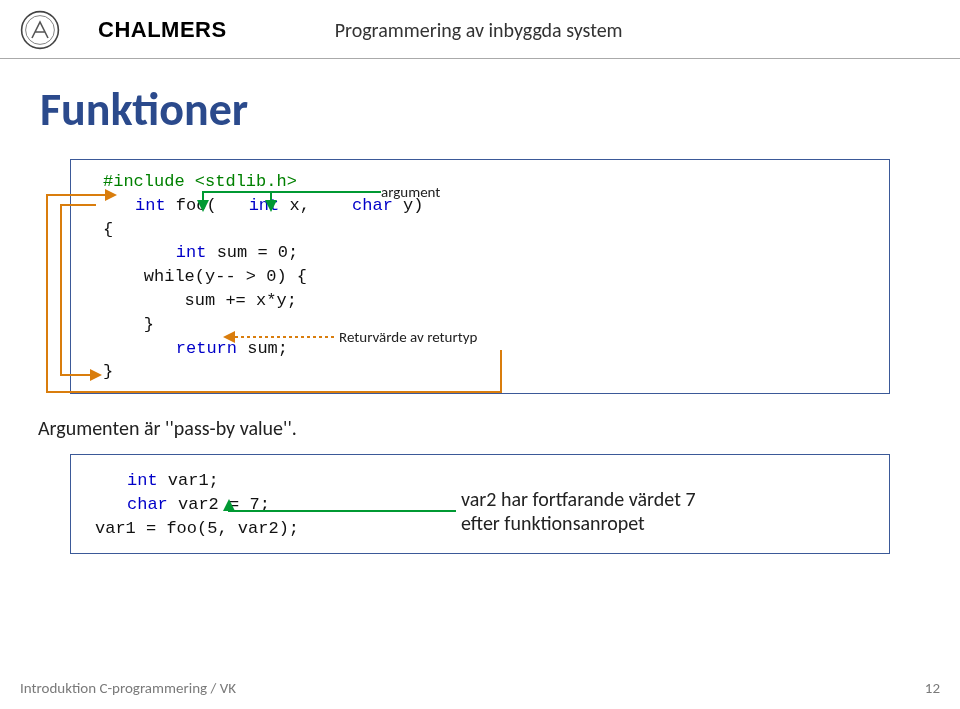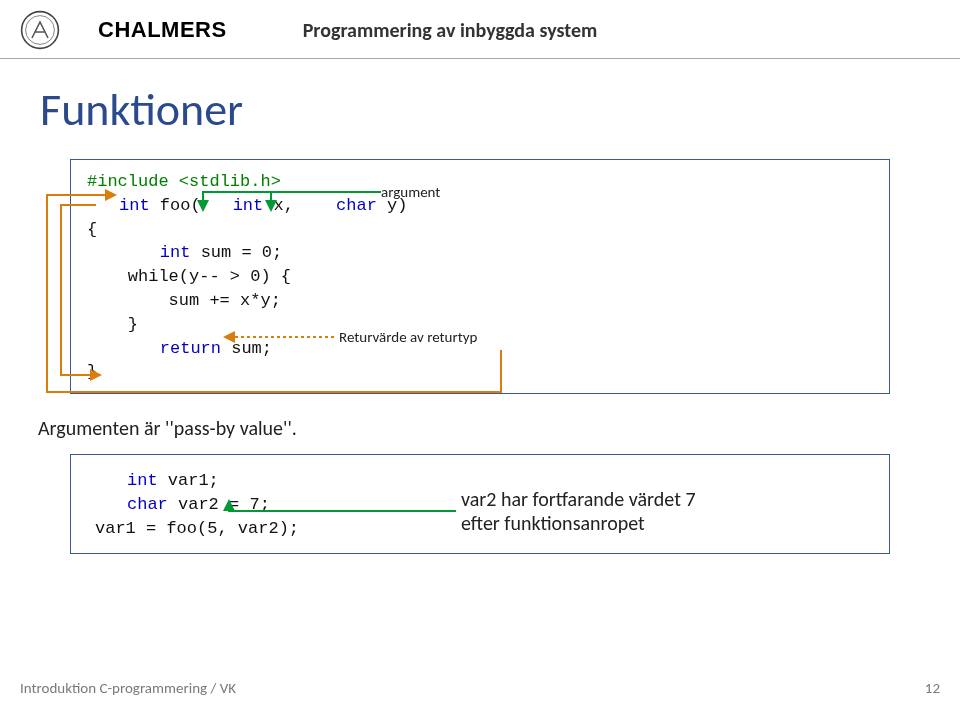--- a/index.html
+++ b/index.html
@@ -25,35 +25,35 @@
   }
   .logo svg { width: 100%; height: 100%; }
   .chalmers {
     font-size: 22px;
     font-weight: 900;
     letter-spacing: 0.5px;
     color: #000;
     font-family: Arial, sans-serif;
   }
   .course-title {
-    margin-left: 48px;
+    margin-left: 80px;
     font-size: 20px;
-    font-weight: 700;
+    font-weight: 400;
     color: #333;
   }
   .main-title {
     font-size: 46px;
     color: #2b4a8c;
-    font-weight: 400;
+    font-weight: 700;
     margin: 22px 0 0 40px;
   }
   .code-box {
     border: 1.5px solid #3b5998;
     margin: 22px 70px 0 70px;
-    padding: 10px 24px 16px 16px;
+    padding: 10px 24px 16px 32px;
     font-family: Consolas, 'Courier New', monospace;
     font-size: 17px;
     color: #111;
     line-height: 1.4;
     position: relative;
   }
   .code-line { white-space: pre; }
   .kw-green { color: #008000; }
   .kw-blue { color: #0000c8; margin-left: 32px; }
   .annotation {

